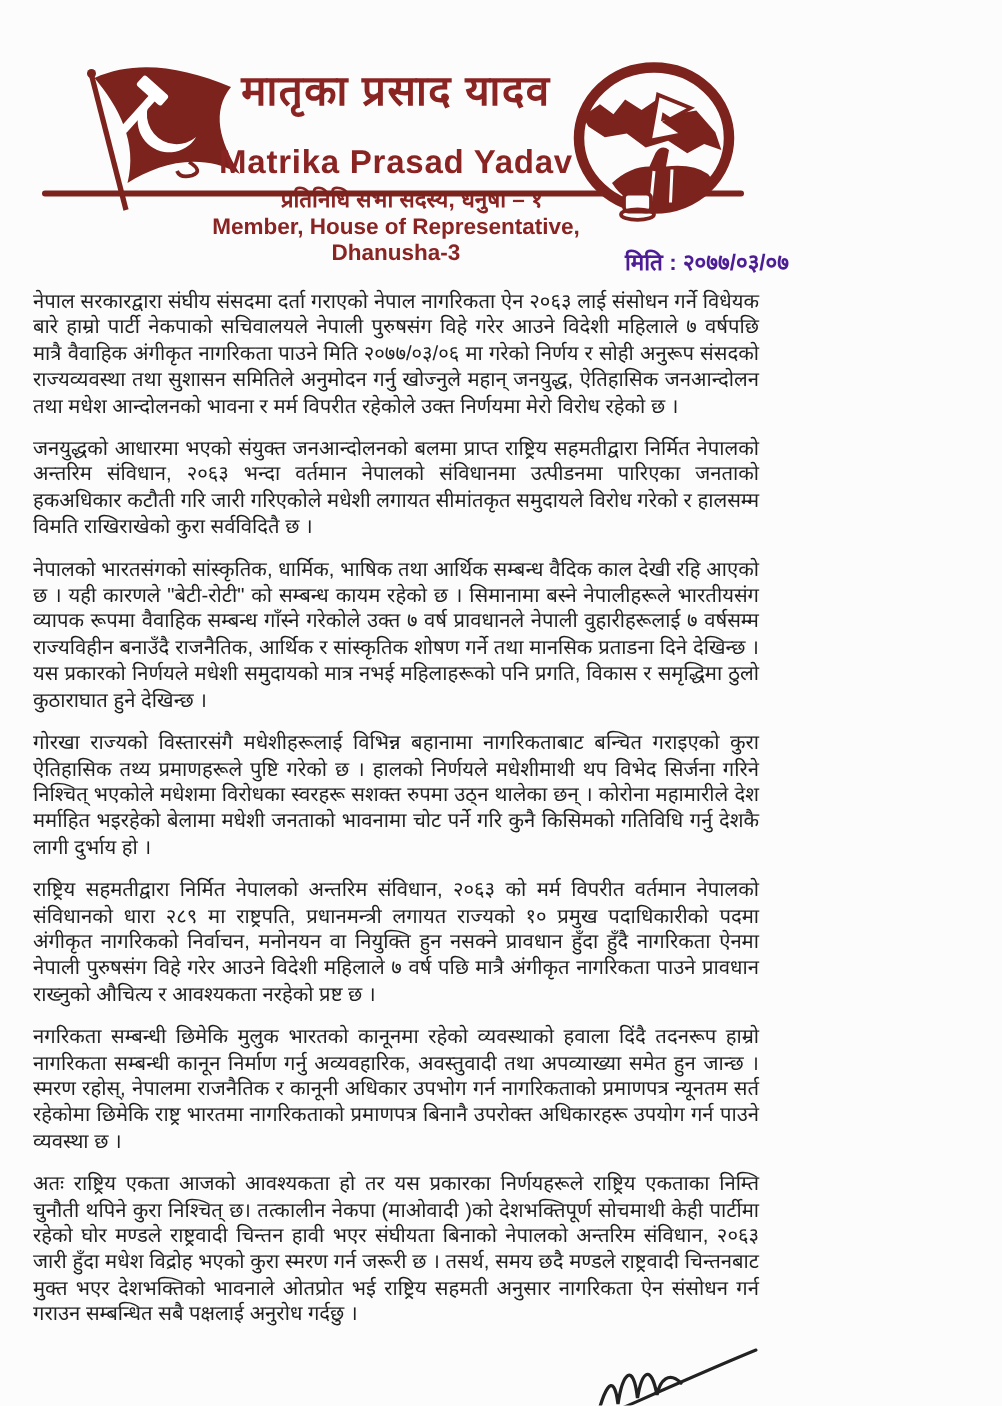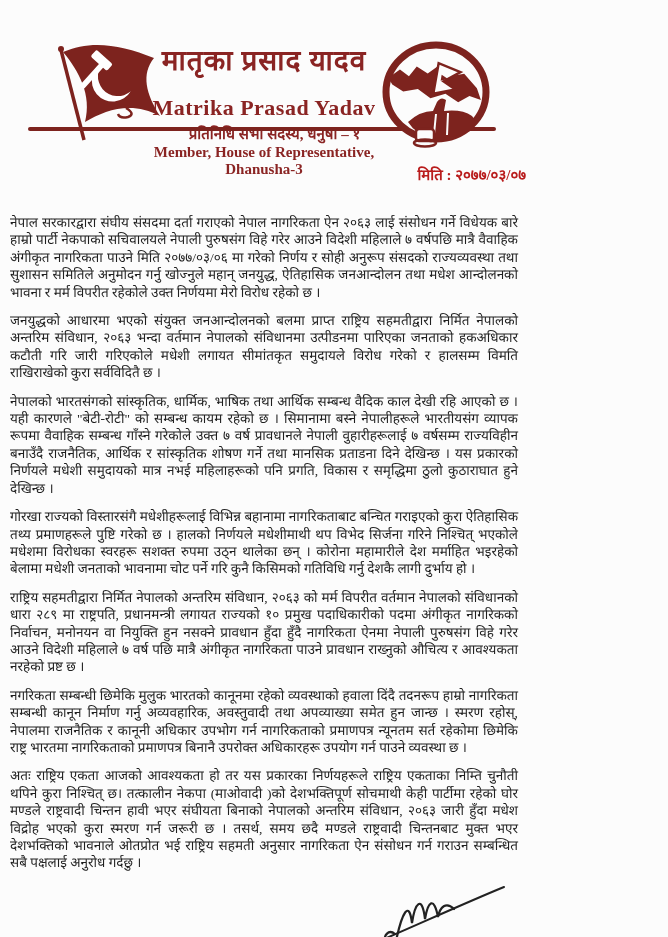--- a/index.html
+++ b/index.html
@@ -4,21 +4,21 @@
 <style>
   html, body { margin: 0; padding: 0; }
   body {
     width: 668px; height: 937px;
     background: #fcfcfc;
     font-family: "Liberation Sans", "DejaVu Sans", sans-serif;
     color: #1f1f1f;
     position: relative;
     overflow: hidden;
   }
-  .page { width: 528px; height: 937px; position: relative; font-family: Liberation Serif, serif; }
+  .page { width: 528px; height: 937px; position: relative; }
 
   
   .letterhead { position: relative; height: 148px; }
   .flag-logo { position: absolute; left: 40px; top: 38px; }
   .emblem-logo { position: absolute; right: 34px; top: 36px; z-index: 2; }
   .head-center {
     position: absolute; left: 130px; right: 130px; top: 46px;
     text-align: center; color: #8a2423; line-height: 1.1;
   }
   .h-dev  { font-size: 28px; font-weight: bold; letter-spacing: 1px; }
@@ -27,25 +27,25 @@
   .h-eng2 { font-size: 15px; font-weight: bold; margin-top: 2px; }
   .head-rule {
     position: absolute; left: 28px; right: 32px; top: 127px;
     height: 4px; background: #7d231e; border-radius: 2px;
   }
 
   
   .date-line {
     text-align: right;
     padding: 16px 2px 8px 0;
-    font-weight: bold; font-size: 15px; color: #b91c1c;
+    font-weight: bold; font-size: 15px; color: #4c1d95;
   }
 
   
-  .content { padding: 0 10px; margin-top: 22px; }
+  .content { padding: 0 22px; }
   .content p {
     font-size: 13.5px;
     line-height: 17.4px;
     text-align: justify;
     margin: 0 0 11px 0;
     color: #1f1f1f;
   }
 
   
   .footer { display: flex; justify-content: flex-end; padding-right: 16px; margin-top: 4px; }

